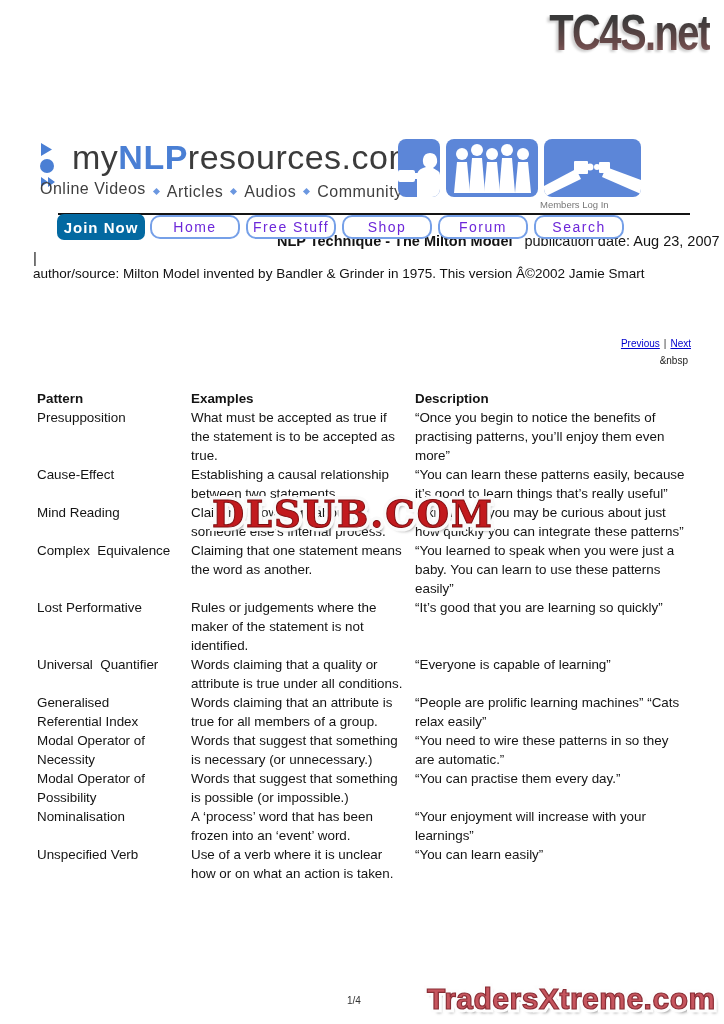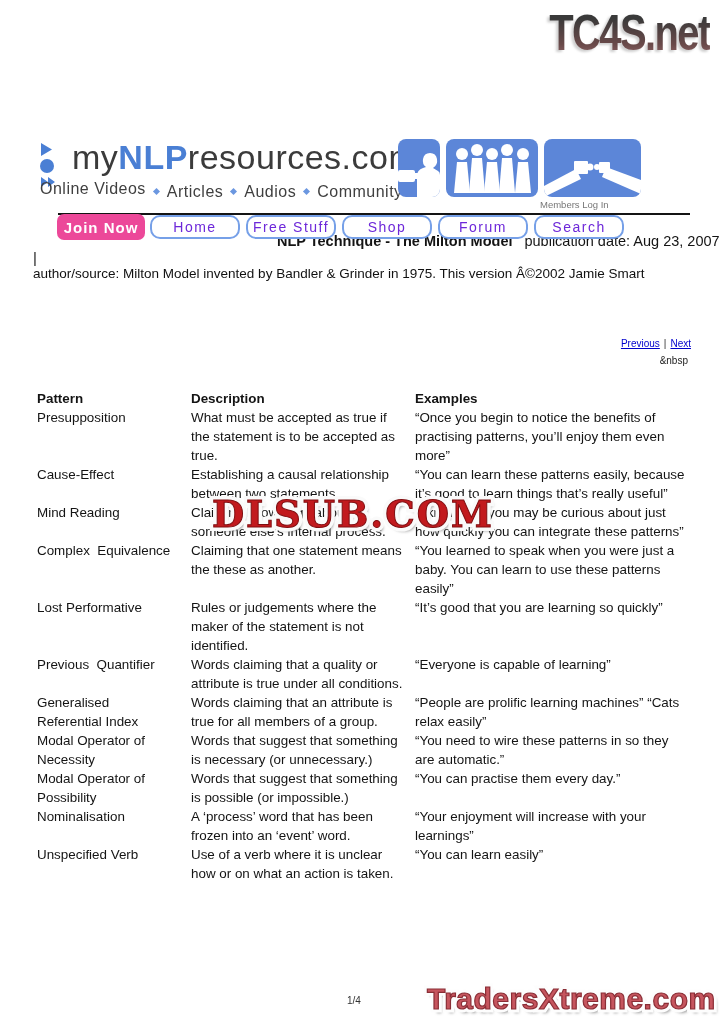--- a/index.html
+++ b/index.html
@@ -52,21 +52,21 @@
   .tiles { position:absolute; top:139px; left:398px; display:flex; gap:6px; }
   .tile { background:#5c86d8; border-radius:8px; overflow:hidden; }
   .tile svg { display:block; }
 
   .members { position:absolute; top:199px; left:540px; width:96px; text-align:left;
     font-size:9.5px; color:#777; }
 
   
   .nav-line { position:absolute; top:213px; left:58px; width:632px; height:2px; background:#141414; }
   .join-btn { position:absolute; top:214px; left:57px; width:88px; height:26px;
-    background:#ec4899; color:#fff; border-radius:7px; font-size:15px; font-weight:bold;
+    background:#0369a1; color:#fff; border-radius:7px; font-size:15px; font-weight:bold;
     letter-spacing:1px; display:flex; align-items:center; justify-content:center; z-index:3; }
   .tabs { position:absolute; top:215px; left:150px; display:flex; gap:6px; z-index:2; }
   .tab { width:90px; height:24px; background:#ffffff; border:2px solid #76a0e8; border-radius:10px;
     display:flex; align-items:center; justify-content:center;
     font-size:14px; color:#6d28d9; letter-spacing:1.5px; }
 
   
   .title-line { position:absolute; top:233px; left:277px; font-size:14.5px; white-space:nowrap; }
   .title-line .ttl { font-weight:bold; }
   .title-line .pub { margin-left:12px; }
@@ -179,46 +179,46 @@
 
 <div class="pager">
   <div>
     <a>Previous</a><span class="sep">|</span><a>Next</a>
   </div>
   <div class="nbsp">&amp;nbsp</div>
 </div>
 
 <div class="milton-table">
   <div class="cell h">Pattern</div>
+  <div class="cell h">Examples</div>
   <div class="cell h">Description</div>
-  <div class="cell h">Examples</div>
   <div class="rep">
     
   <div class="trow">
       <div class="cell pattern-cell">Presupposition</div>
       <div class="cell">What must be accepted as true if the statement is to be accepted as true.</div>
       <div class="cell">“Once you begin to notice the benefits of practising patterns, you’ll enjoy them even more”</div>
     </div><div class="trow">
       <div class="cell pattern-cell">Cause-Effect</div>
       <div class="cell">Establishing a causal relationship between two statements.</div>
       <div class="cell">“You can learn these patterns easily, because it’s good to learn things that’s really useful”</div>
     </div><div class="trow">
       <div class="cell pattern-cell">Mind Reading</div>
       <div class="cell">Claiming knowledge about someone else’s internal process.</div>
       <div class="cell">“I know that you may be curious about just how quickly you can integrate these patterns”</div>
     </div><div class="trow">
       <div class="cell pattern-cell">Complex  Equivalence</div>
-      <div class="cell">Claiming that one statement means the these as another.</div>
+      <div class="cell">Claiming that one statement means the word as another.</div>
       <div class="cell">“You learned to speak when you were just a baby. You can learn to use these patterns easily”</div>
     </div><div class="trow">
       <div class="cell pattern-cell">Lost Performative</div>
       <div class="cell">Rules or judgements where the maker of the statement is not identified.</div>
       <div class="cell">“It’s good that you are learning so quickly”</div>
     </div><div class="trow">
-      <div class="cell pattern-cell">Previous  Quantifier</div>
+      <div class="cell pattern-cell">Universal  Quantifier</div>
       <div class="cell">Words claiming that a quality or attribute is true under all conditions.</div>
       <div class="cell">“Everyone is capable of learning”</div>
     </div><div class="trow">
       <div class="cell pattern-cell">Generalised  Referential Index</div>
       <div class="cell">Words claiming that an attribute is true for all members of a group.</div>
       <div class="cell">“People are prolific learning machines” “Cats relax easily”</div>
     </div><div class="trow">
       <div class="cell pattern-cell">Modal Operator of Necessity</div>
       <div class="cell">Words that suggest that something is necessary (or unnecessary.)</div>
       <div class="cell">“You need to wire these patterns in so they are automatic.”</div>

